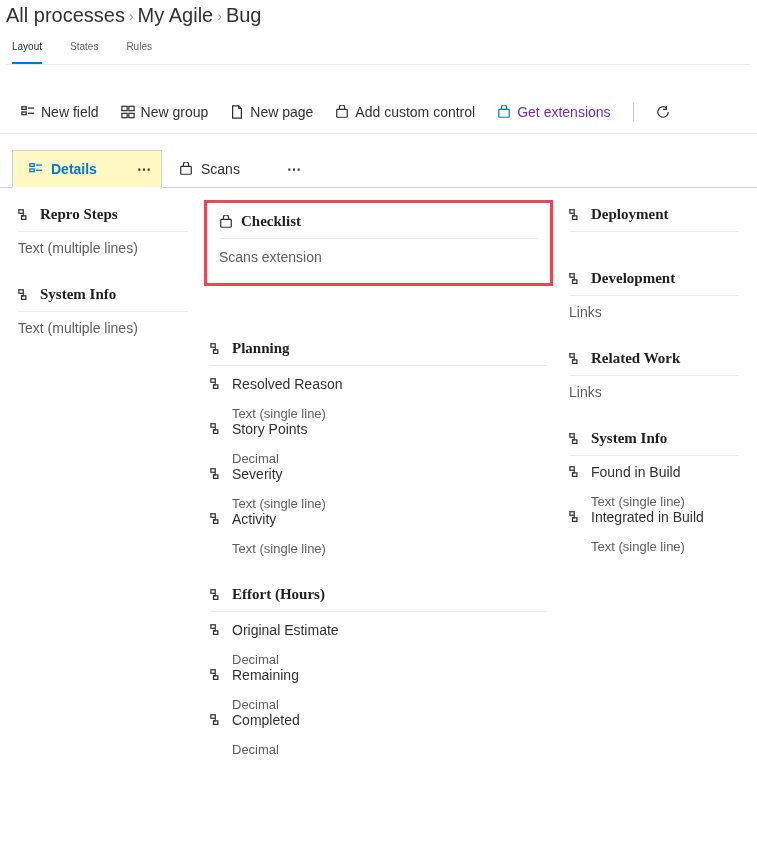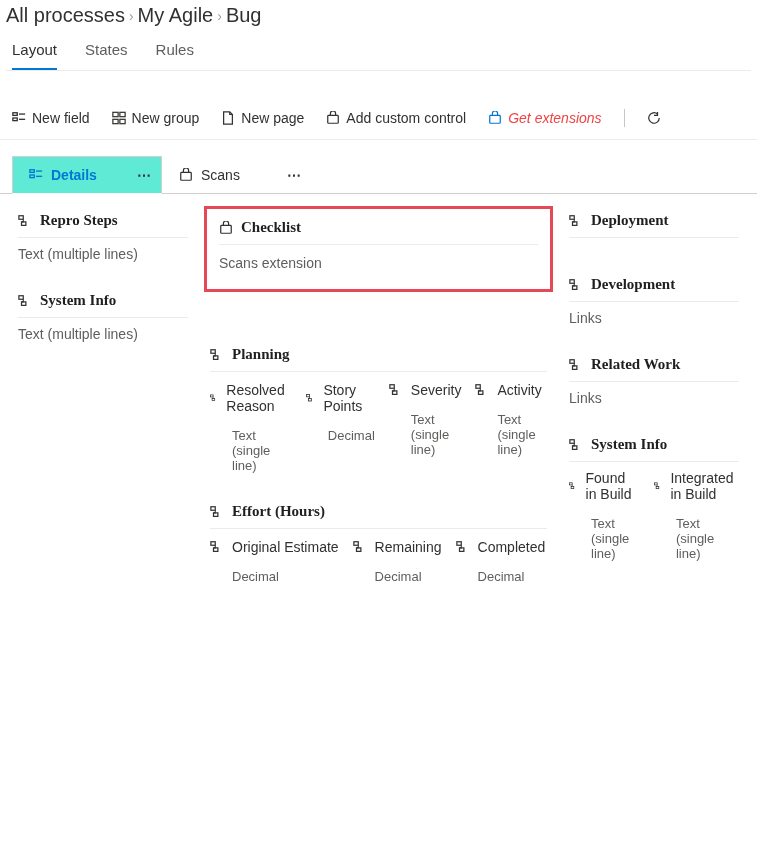--- a/index.html
+++ b/index.html
@@ -8,53 +8,53 @@
     font-size: 14px;
     color: #323130;
     background: #fff;
     width: 757px;
   }
   .header { padding: 4px 6px 12px; }
   .breadcrumb { display: flex; align-items: center; gap: 4px; font-size: 20px; color: #323130; }
   .breadcrumb .crumb { cursor: pointer; }
   .breadcrumb .sep { color: #a19f9d; font-size: 14px; }
   .tabs-row { display: flex; gap: 28px; padding: 14px 6px 0; border-bottom: 1px solid #edebe9; }
-  .tabs-row .tab { padding: 0 0 10px; cursor: pointer; color: #605e5c; font-size: 15px; }
+  .tabs-row .tab { padding: 0 0 10px; cursor: pointer; color: #605e5c; font-size: 10px; }
   .tabs-row .tab.active { color: #323130; border-bottom: 2px solid #0078d4; font-weight: 400; }
   .toolbar {
     display: flex; align-items: center; gap: 22px;
-    padding: 12px 12px; border-bottom: 1px solid #edebe9; margin-top: 14px;
+    padding: 12px 21px; border-bottom: 1px solid #edebe9; margin-top: 14px;
     font-size: 14px;
   }
   .toolbar .tbtn { display: flex; align-items: center; gap: 6px; cursor: pointer; color: #323130; }
-  .toolbar .tbtn.link { color: #ef4444; font-style: italic; }
+  .toolbar .tbtn.link { color: #6d28d9; }
   .toolbar .sep-v { width:1px; height:18px; background:#c8c6c4; }
   .toolbar .refresh svg { width:14px; height:14px; }
   .pagetabs { display:flex; gap:0; padding: 16px 12px 0; }
   .pagetab {
     display:flex; align-items:center; gap:8px;
     padding: 10px 16px; border:1px solid transparent; cursor:pointer;
     min-width: 150px; position:relative;
   }
-  .pagetab.active { border:1px solid #d2d0ce; border-bottom-color:#fff; background:#5eead4; }
+  .pagetab.active { border:1px solid #d2d0ce; border-bottom-color:#fff; background:#fef9c3; }
   .pagetab.active .ptlabel { color:#0078d4; font-weight:600; }
   .pagetab .dots { position:absolute; right:10px; font-weight:700; color:#323130; }
   .pagetab .ptlabel { font-size:14px; }
   .pagetabs-line { border-bottom:1px solid #d2d0ce; margin-top:-1px; }
   .content {
     display:grid; grid-template-columns: 170px 1fr 170px;
     gap: 22px; padding: 18px 18px 40px; align-items:start;
   }
   .col { display:flex; flex-direction:column; gap: 30px; }
   .group {}
   .group-head { display:flex; align-items:center; gap:8px; font-weight:700; font-size:15px; color:#201f1e; padding-bottom:8px;font-family:Liberation Serif, serif; }
   .group-head.with-line { border-bottom:1px solid #edebe9; margin-bottom:10px; }
   .group-head.with-line-narrow { border-bottom:1px solid #edebe9; margin-bottom:8px; }
   .meta { color:#605e5c; font-size:14px; }
-  .field-list { display:flex; flex-direction:row; gap:14px; }
+  .field-list { display:flex; flex-direction:column; gap:0; }
   .field-item .fname { display:flex; align-items:center; gap:8px; font-size:14px; color:#323130; }
   .field-item .ftype { color:#605e5c; font-size:13px; margin-left:22px; margin-top:14px; }
   .highlight-box { border:3px solid #e74856; padding:10px 12px 18px; margin:-6px -6px 24px; }
   
   .ic { display:inline-flex; width:14px; height:14px; }
   .ic svg { width:100%; height:100%; }
   .ic-blue svg { color:#0078d4; }
   .ic-dark svg { color:#323130; }
 </style>
 </head>

